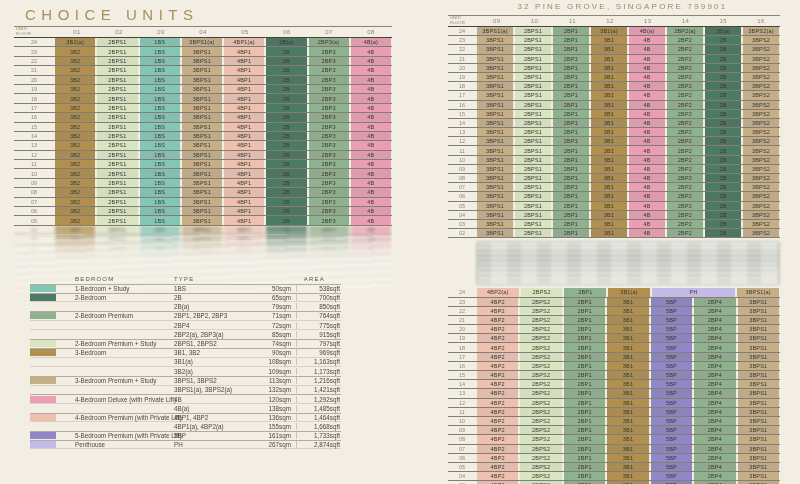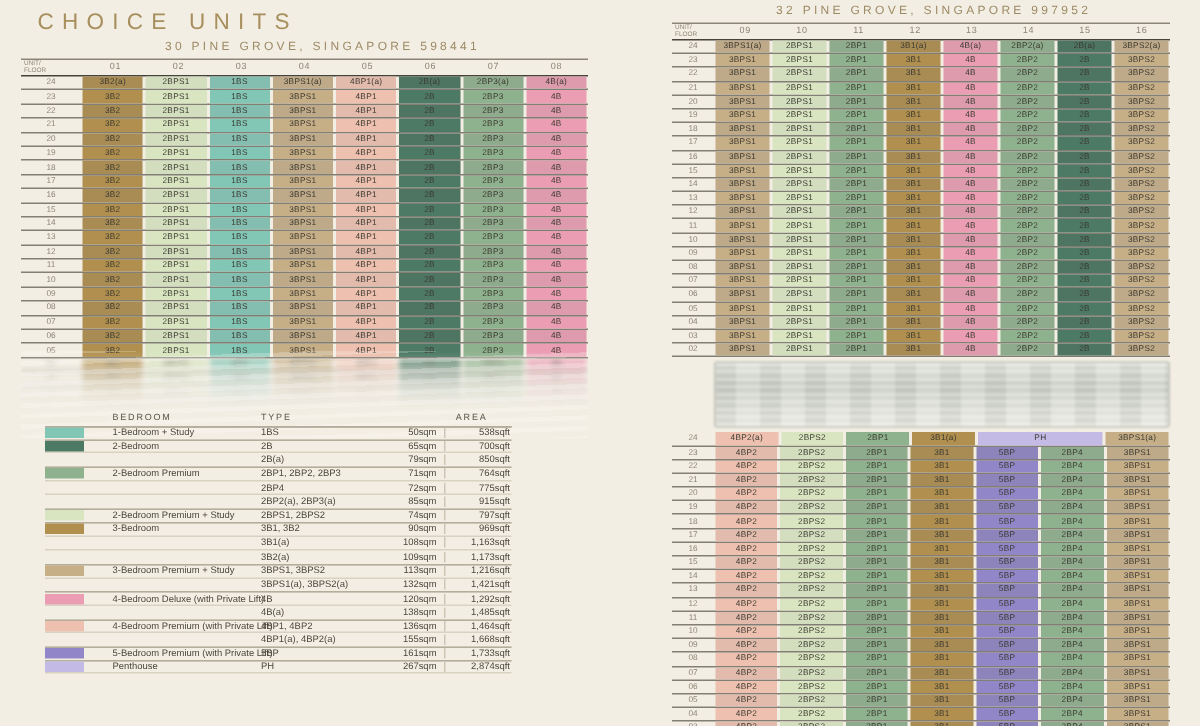--- a/index.html
+++ b/index.html
@@ -39,21 +39,20 @@
   .lsqm{width:50px;flex:none;text-align:right;font-size:6.3px;color:#4b473c;padding-right:5px;box-sizing:border-box}
   .lsqft{width:45px;flex:none;text-align:right;font-size:6.3px;color:#4b473c;border-left:1px solid #ccc6b6;box-sizing:border-box;padding-right:1px}
   .lhead .h-area{width:95px;flex:none;text-align:right;padding-right:16px;box-sizing:border-box}
 </style>
 </head>
 <body>
 
 <h1 id="page-title">CHOICE UNITS</h1>
 
 <section class="panel" id="t30">
-  <h2 class="tt">30 PINE GROVE, SINGAPORE 598441</h2>
   <div class="grid" id="g30">
       <div class="ghead">
         <div class="fl">
           <div>UNIT/</div>
           <div>FLOOR</div>
         </div>
         <div class="gcol">01</div>
         <div class="gcol">02</div>
         <div class="gcol">03</div>
         <div class="gcol">04</div>
@@ -326,21 +325,21 @@
           <div class="cell" style="background: rgb(76, 122, 100); flex: 1 1 0px;">2B</div>
           <div class="cell" style="background: rgb(143, 178, 142); flex: 1 1 0px;">2BP3</div>
           <div class="cell" style="background: rgb(235, 158, 179); flex: 1 1 0px;">4B</div>
         </div>
       </div>
     </div>
   <div class="fade"></div>
 </section>
 
 <section class="panel" id="t32">
-  <h2 class="tt">32 PINE GROVE, SINGAPORE 997952</h2>
+  <h2 class="tt">32 PINE GROVE, SINGAPORE 799901</h2>
   <div class="grid" id="g32a">
       <div class="ghead">
         <div class="fl">
           <div>UNIT/</div>
           <div>FLOOR</div>
         </div>
         <div class="gcol">09</div>
         <div class="gcol">10</div>
         <div class="gcol">11</div>
         <div class="gcol">12</div>

